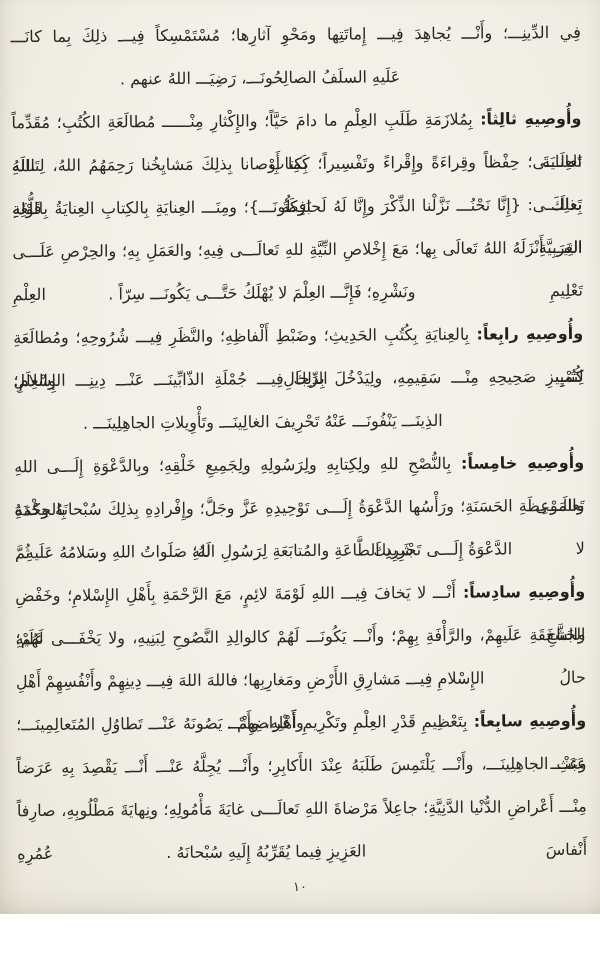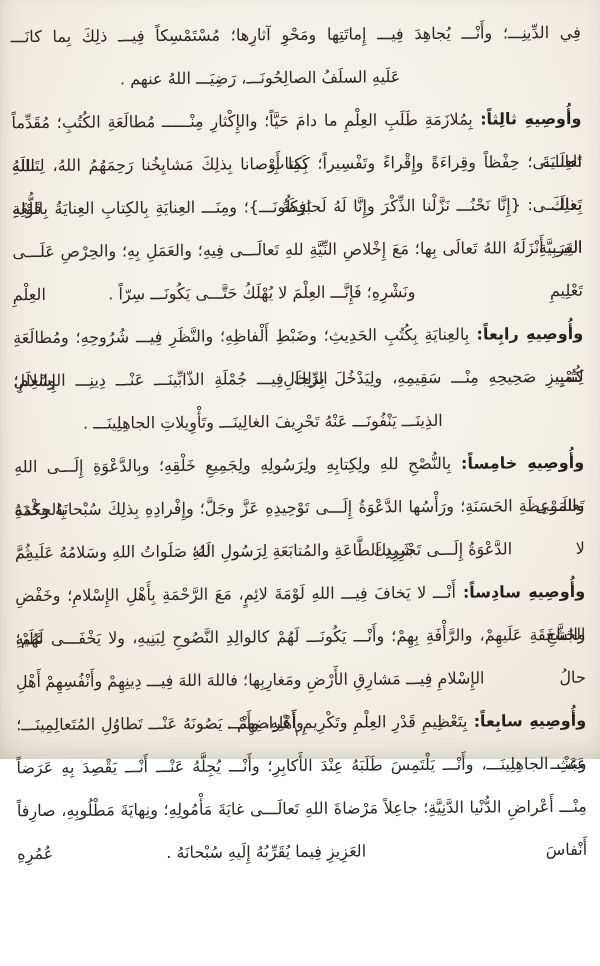--- a/index.html
+++ b/index.html
@@ -6,21 +6,21 @@
     margin: 0;
     padding: 0;
     width: 600px;
     height: 966px;
     overflow: hidden;
     font-family: "DejaVu Sans", sans-serif;
   }
   .page {
     position: relative;
     width: 600px;
-    height: 759px;
+    height: 914px;
     background: radial-gradient(ellipse at 52% 38%, #f6f3ec 0%, #f2efe7 55%, #ece8dd 92%, #e7e2d5 100%);
     box-shadow: inset 14px 0 34px -26px rgba(95, 85, 60, 0.30),
                 inset 0 -20px 36px -26px rgba(95, 85, 60, 0.28),
                 inset -8px 0 24px -20px rgba(95, 85, 60, 0.18);
   }
   .text-block {
     position: absolute;
     top: 13px;
     right: 16px;
     left: 14px;

